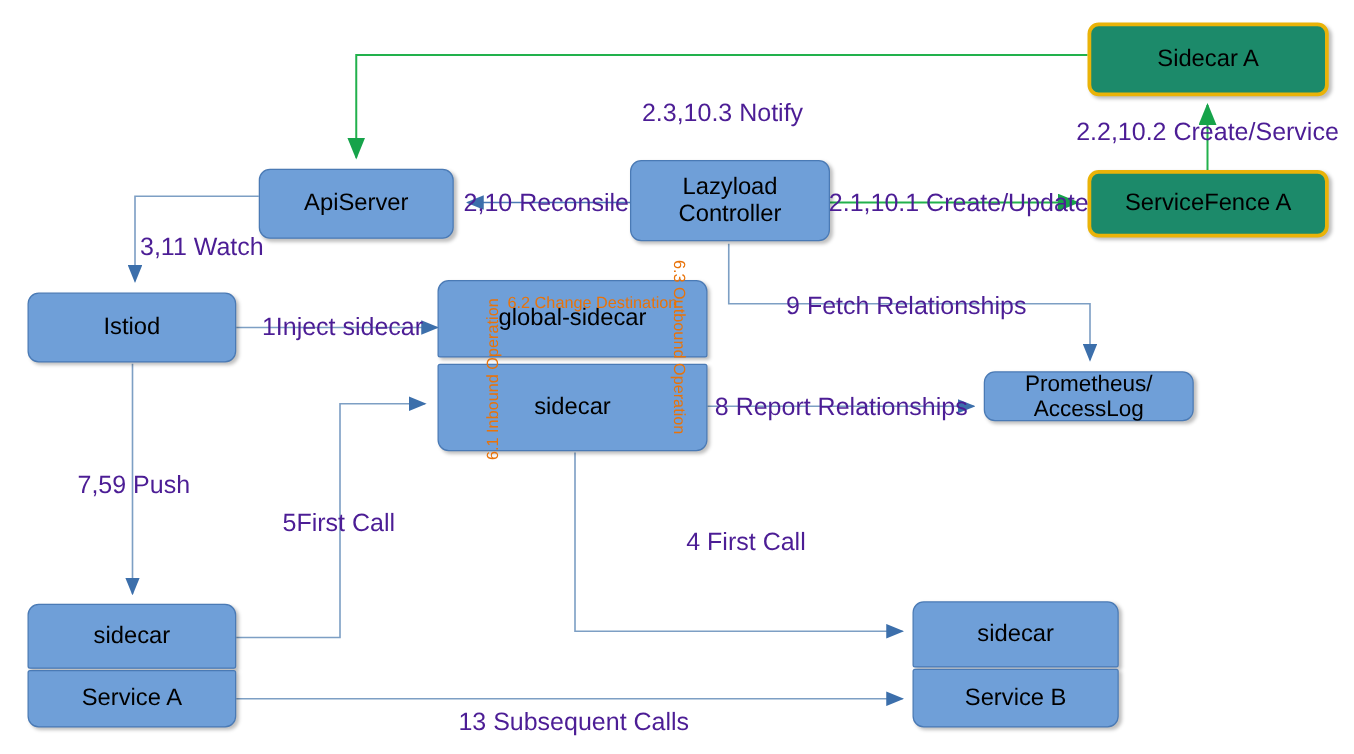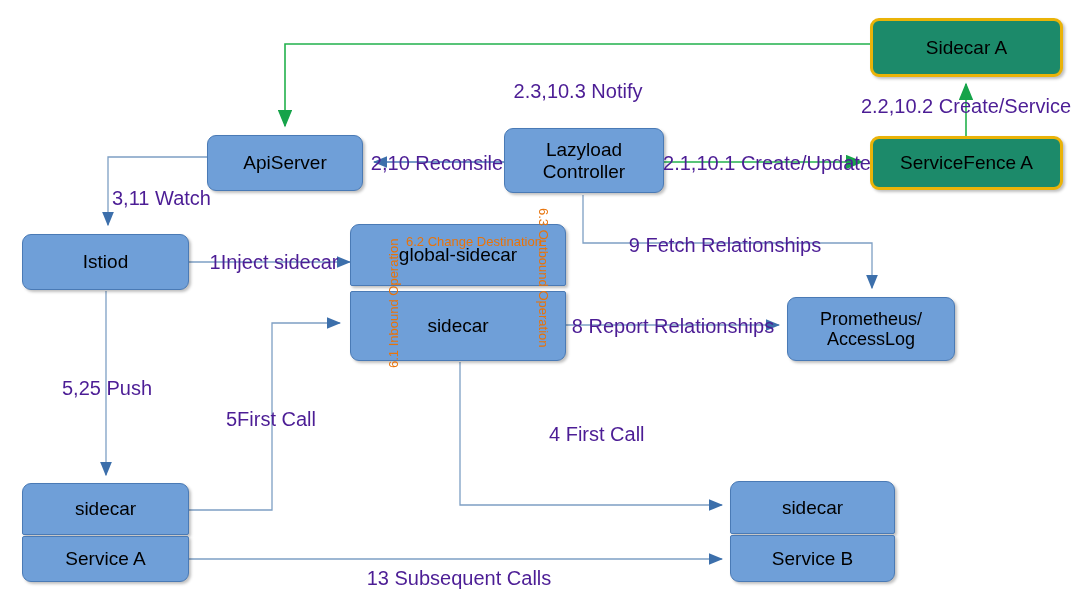--- a/index.html
+++ b/index.html
@@ -190,21 +190,21 @@
   </div>
 
   <div class="node blue" style="left:22px; top:234px; width:167px; height:56px;">
     <span>Istiod</span>
   </div>
 
   <div class="node blue stack-bottom" style="left:350px; top:291px; width:216px; height:70px;">
     <span>sidecar</span>
   </div>
 
-  <div class="node blue" style="left:787px; top:297px; width:168px; height:64px; white-space:pre-line; font-size:18px;">
+  <div class="node blue" style="left:787px; top:297px; width:168px; height:40px; white-space:pre-line; font-size:18px;">
     <span>Prometheus/
 AccessLog</span>
   </div>
 
   <div class="node blue stack-top" style="left:22px; top:483px; width:167px; height:52px;">
     <span>sidecar</span>
   </div>
 
   <div class="node blue stack-bottom" style="left:22px; top:536px; width:167px; height:46px;">
     <span>Service A</span>
@@ -227,21 +227,21 @@
   <div class="edge-label c" style="left:437px; top:152px;">2,10 Reconsile</div>
 
   <div class="edge-label" style="left:112px; top:187px;">3,11 Watch</div>
 
   <div class="edge-label c" style="left:274px; top:251px;">1Inject sidecar</div>
 
   <div class="edge-label c" style="left:725px; top:234px;">9 Fetch Relationships</div>
 
   <div class="edge-label c" style="left:673px; top:315px;">8 Report Relationships</div>
 
-  <div class="edge-label" style="left:62px; top:377px;">5,25 Push</div>
+  <div class="edge-label" style="left:62px; top:377px;">7,59 Push</div>
 
   <div class="edge-label" style="left:226px; top:408px;">5First Call</div>
 
   <div class="edge-label" style="left:549px; top:423px;">4 First Call</div>
 
   <div class="edge-label c" style="left:459px; top:567px;">13 Subsequent Calls</div>
 
   <div class="vlabel up" style="left:386px; top:368px;">6.1 Inbound Operation</div>
 
   <div class="hlabel-orange" style="left:406px; top:234px;text-align:right;">6.2 Change Destination</div>

